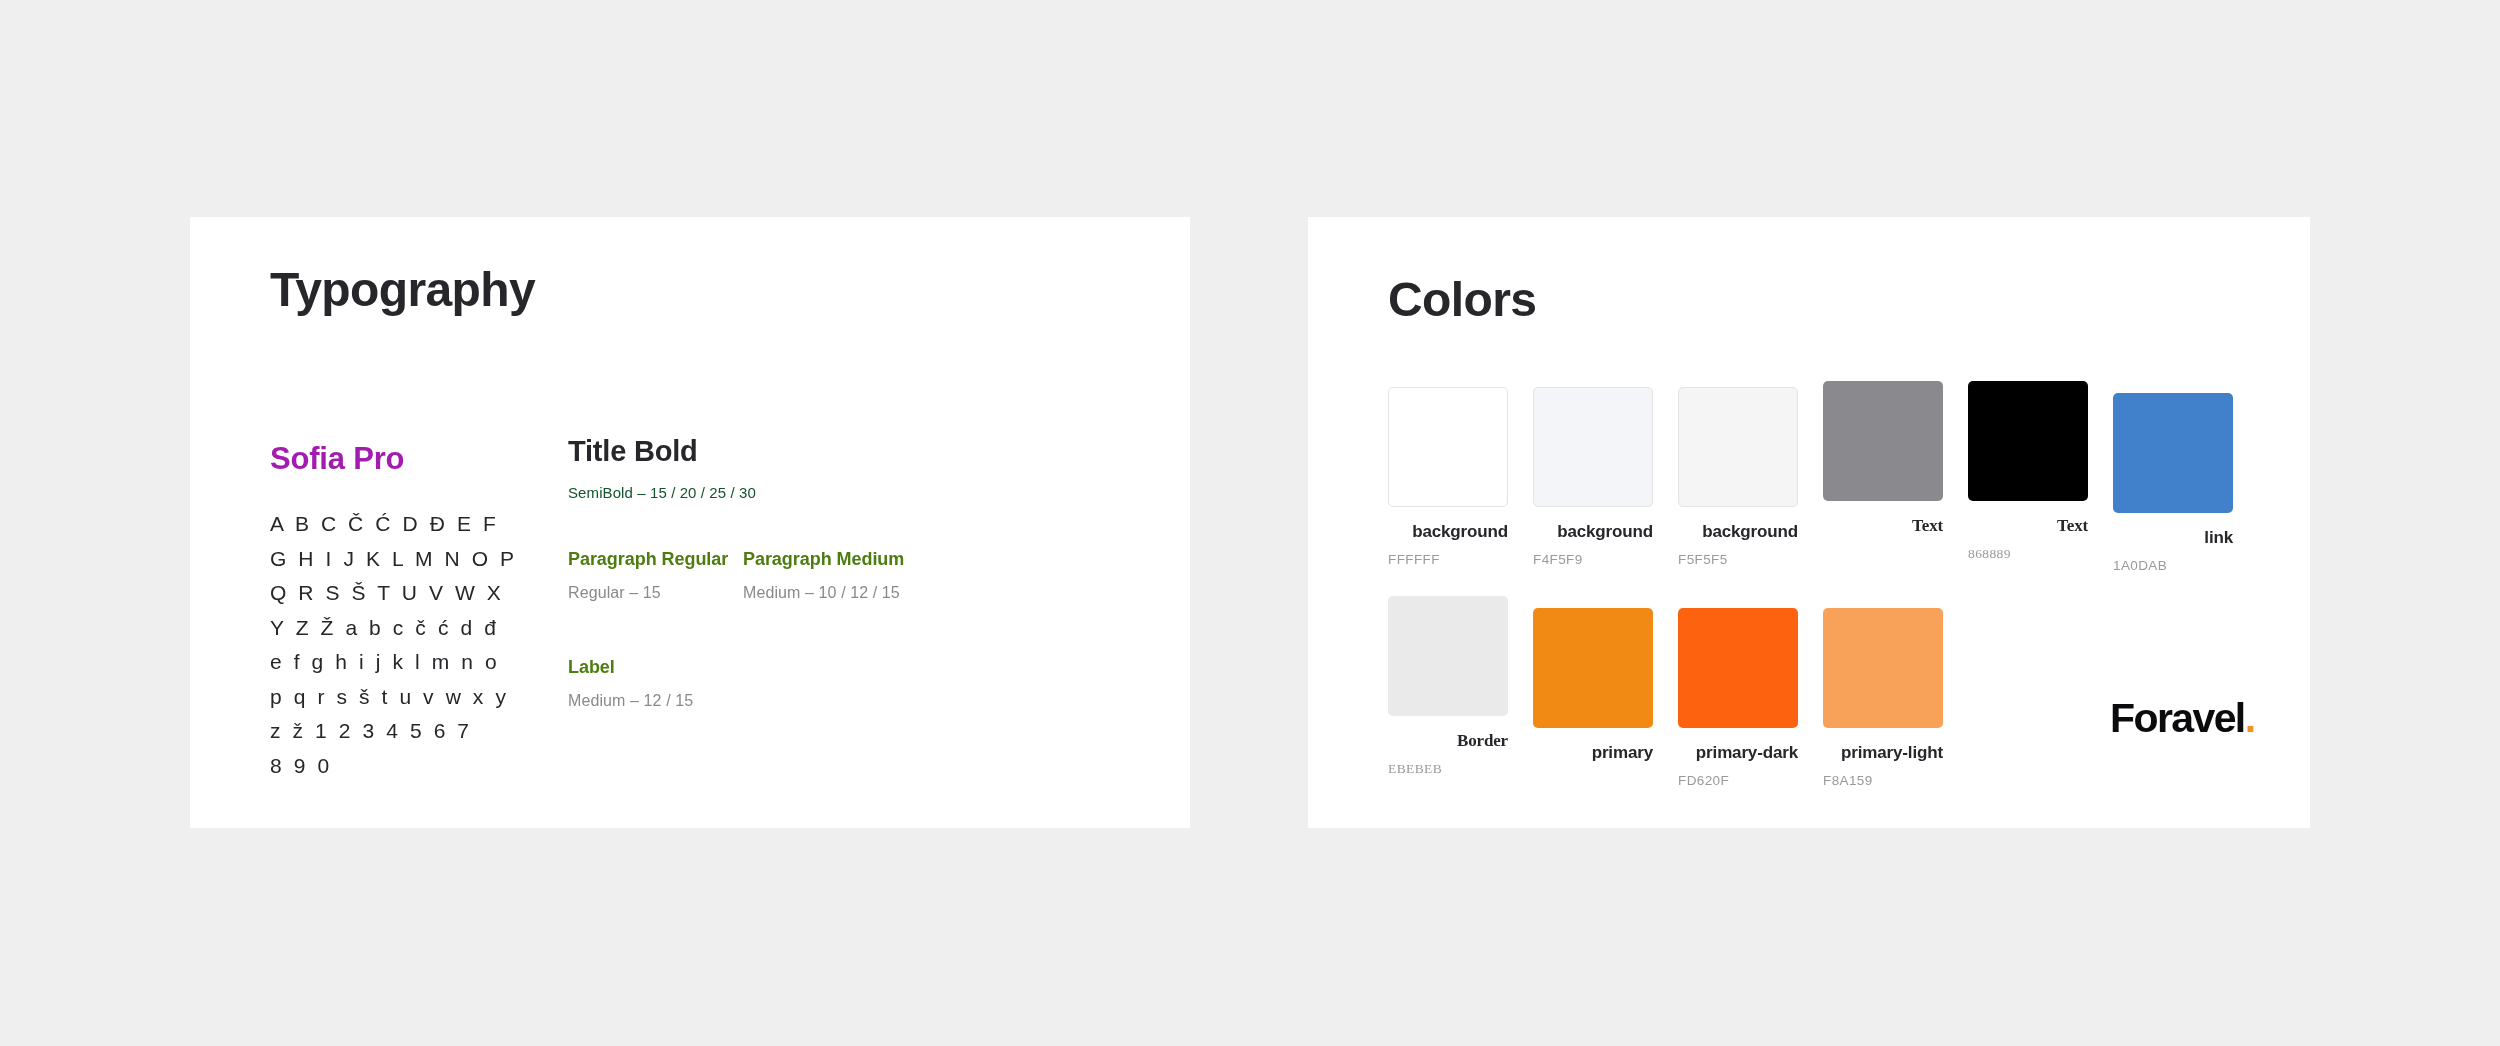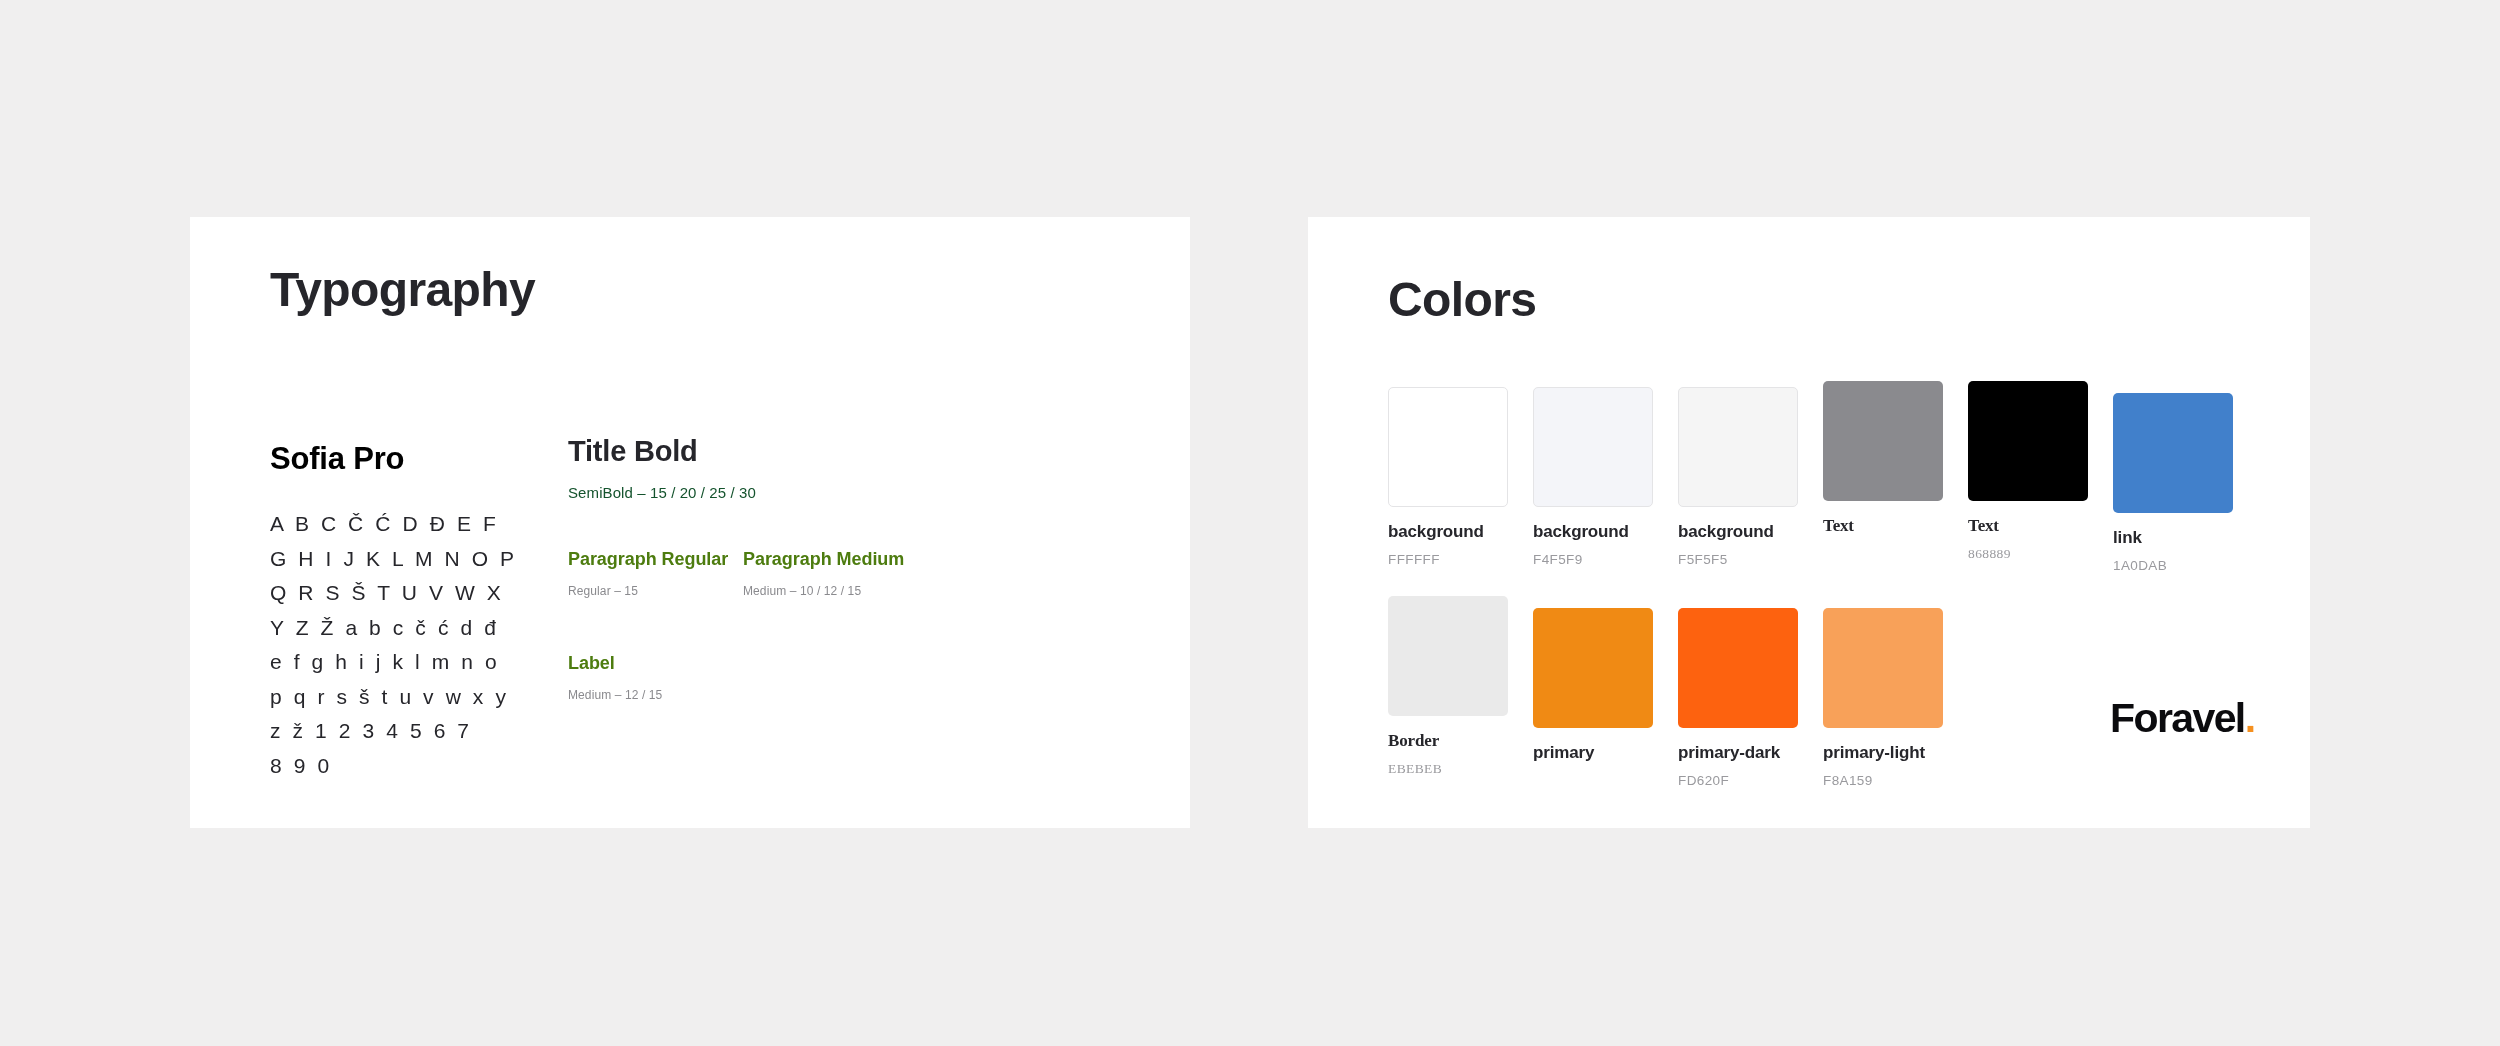--- a/index.html
+++ b/index.html
@@ -31,21 +31,21 @@
     letter-spacing:-0.6px;
   }
   #typography-title { left:80px; top:45px; }
   #colors-title     { left:80px; top:55px;text-align:center; }
 
   .font-name {
     position:absolute;
     left:80px; top:224px;
     font-size:31px;
     font-weight:600;
-    color:#000000;
+    color:#a21caf;
     letter-spacing:-0.2px;
   }
 
   .alphabet {
     position:absolute;
     left:80px; top:290px;
     width:290px;
   }
   .alphabet-row {
     font-size:21px;
@@ -80,21 +80,21 @@
   }
   .spec-col { width:175px; }
   .spec-col.wide { width:190px; }
   .spec-label {
     font-size:18px;
     font-weight:700;
     color:#4d7c0f;
     letter-spacing:-0.05px;
   }
   .spec-value {
-    font-size:12px;
+    font-size:16px;
     font-weight:400;
     color:#8A8A8E;
     margin-top:14px;
     letter-spacing:0.1px;
   }
   .spec-block { margin-top:55px; }
 
   
   .swatch-grid {
     position:absolute;
@@ -115,20 +115,21 @@
     border-radius:5px;
   }
   .swatch-chip.bordered { border:1px solid #E4E4E6; }
   .swatch-name {
     font-size:17px;
     font-weight:600;
     color:#26262B;
     margin-top:15px;
     letter-spacing:-0.15px;
     white-space:nowrap;
+    text-align:right;
   }
   .swatch-hex {
     font-size:13.5px;
     font-weight:400;
     color:#9A9A9E;
     margin-top:10px;
     letter-spacing:0.4px;
     white-space:nowrap;
   }
   

